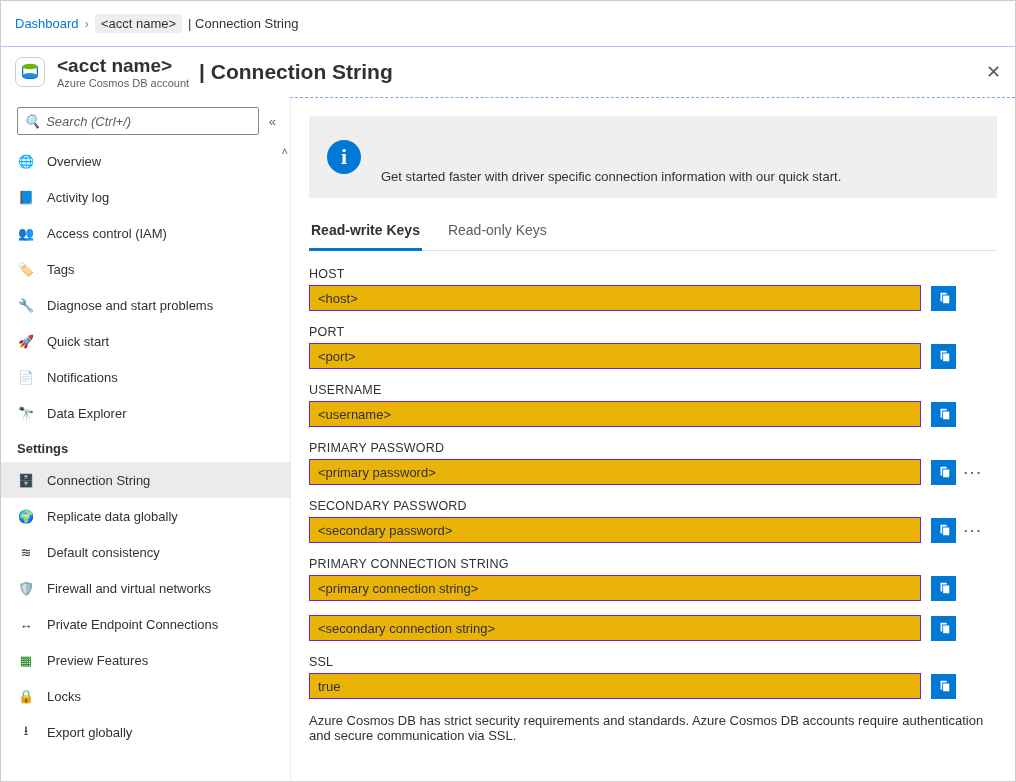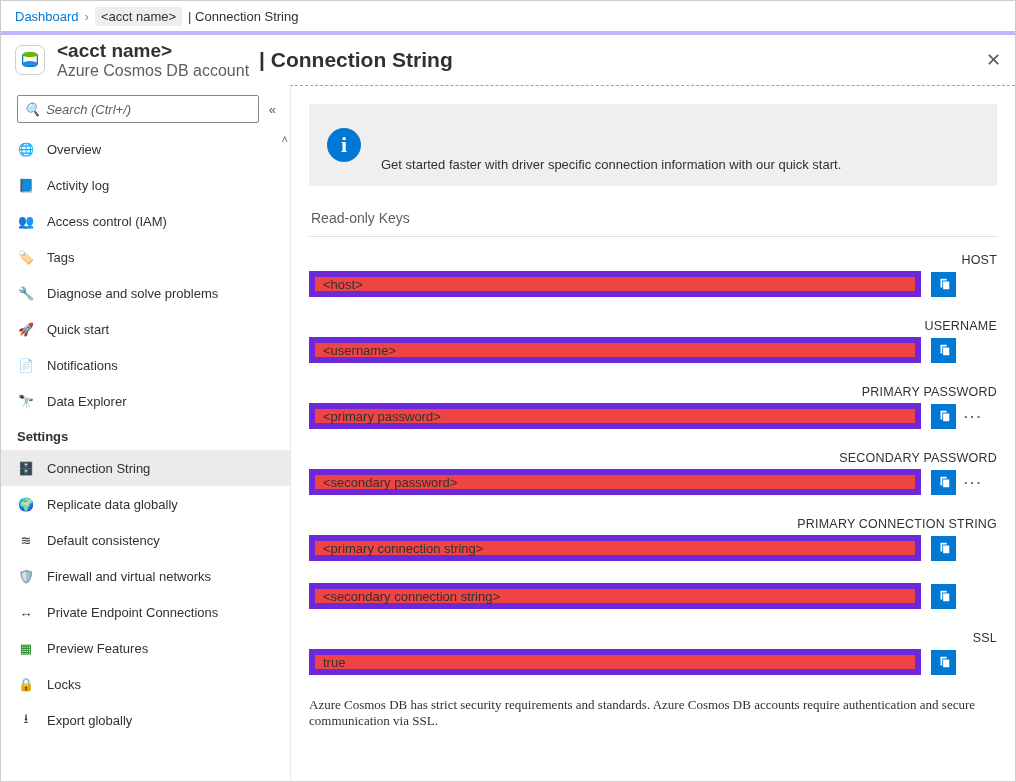--- a/index.html
+++ b/index.html
@@ -1,26 +1,26 @@
 <!DOCTYPE html>
 <html><head>
 <meta charset="utf-8">
 <style>
   * { box-sizing:border-box; margin:0; padding:0; }
   body { font-family:"Segoe UI",-apple-system,sans-serif; font-size:13px; color:#323130; background:#fff; width:1016px; height:782px; overflow:hidden; border:1px solid #ccc; }
-  .breadcrumb { display:flex; align-items:center; height:34px; padding:0 14px; border-bottom:4px solid #c4b5fd; font-size:13px; }
+  .breadcrumb { display:flex; align-items:center; height:46px; padding:0 14px; border-bottom:1px solid #c4b5fd; font-size:13px; }
   .breadcrumb a { color:#0078d4; text-decoration:none; }
   .breadcrumb .chev { margin:0 6px; color:#888; }
   .breadcrumb .inactive { color:#323130; }
   .blade-header { display:flex; align-items:center; height:50px; padding:0 14px; position:relative; }
   .db-badge { width:30px; height:30px; border-radius:7px; background:#fff; border:1px solid #ccc; display:flex; align-items:center; justify-content:center; margin-right:12px; }
   .db-badge svg { width:22px; height:22px; }
   .acct-head { margin-right:10px; }
   .acct-head .title { font-size:19px; font-weight:600; line-height:1.2; }
-  .acct-head .sub { font-size:16px; color:#605e5c; }
+  .acct-head .sub { font-size:11px; color:#605e5c; }
   .section-title { font-size:21px; font-weight:600; }
   .close-x { position:absolute; right:14px; top:14px; font-size:18px; color:#605e5c; cursor:pointer; }
   .body-split { display:flex; height:calc(100% - 80px); }
   .sidebar { width:289px; display:flex; flex-direction:column; }
   .search-row { display:flex; align-items:center; padding:10px 14px 8px 16px; }
   .search-box { flex:1; display:flex; align-items:center; border:1px solid #8a8886; border-radius:2px; height:28px; padding:0 6px; color:#605e5c; font-style:italic; }
   .search-box .ic { margin-right:6px; color:#888; }
   .collapse-chev { margin-left:10px; color:#605e5c; font-size:13px; cursor:pointer; }
   .nav { flex:1; overflow:auto; }
   .nav-item { display:flex; align-items:center; height:36px; padding:0 16px; font-size:13px; cursor:pointer; }
@@ -30,28 +30,28 @@
   .scroll-arrow { position:absolute; top:2px; right:2px; font-size:11px; color:#666;}
   .nav-wrap { position:relative; flex:1; }
 
   .content { flex:1; border-left:1px solid #eaeaea; border-top:1px dashed #7aa9e0; padding:18px 18px 10px 18px; overflow:auto; }
   .info-banner { display:flex; align-items:center; background:#efefef; padding:14px 18px; margin-bottom:18px; }
   .info-banner .i-icon { width:34px; height:34px; border-radius:50%; background:#0078d4; color:#fff; display:flex; align-items:center; justify-content:center; font-family:Georgia,serif; font-size:22px; font-weight:600; margin-right:20px; }
   .info-banner .msg { color:#323130; font-size:13px;margin-top:39px; }
   .tabs { display:flex; border-bottom:1px solid #e1e1e1; margin-bottom:16px; }
   .tab { padding:6px 2px 10px 2px; margin-right:24px; font-size:14px; color:#605e5c; cursor:pointer; }
   .tab.active { color:#323130; font-weight:600; border-bottom:3px solid #0078d4; margin-bottom:-1px; }
-  .field { margin-bottom:22px;text-align:right; }
+  .field { margin-bottom:14px; }
   .field-label { font-size:12.5px; letter-spacing:.2px; margin-bottom:4px; }
   .field-row { display:flex; align-items:center; }
-  .field-input { flex:1; max-width:612px; height:26px; background:#ef4444; border:6px solid #6d28d9; padding:0 8px; font-size:13px; color:#323130; display:flex; align-items:center; }
+  .field-input { flex:1; max-width:612px; height:26px; background:#eab308; border:1px solid #6d28d9; padding:0 8px; font-size:13px; color:#323130; display:flex; align-items:center; }
   .copy-btn { width:25px; height:25px; background:#0078d4; margin-left:10px; display:flex; align-items:center; justify-content:center; cursor:pointer; }
   .copy-btn svg { width:14px; height:14px; fill:#fff; }
   .more-btn { margin-left:8px; color:#605e5c; letter-spacing:2px; font-weight:bold; cursor:pointer; }
-  .footer-note { font-size:13px; margin-top:6px; max-width:680px;font-family:Liberation Serif, serif; }
+  .footer-note { font-size:13px; margin-top:6px; max-width:680px; }
 </style>
 </head>
 <body>
 
 <div class="breadcrumb">
   <a href="#">Dashboard</a>
   <span class="chev">›</span>
   <span class="inactive" style="background:#eee;padding:2px 6px;border-radius:2px;">&lt;acct name&gt;</span>
   <span class="inactive" style="margin-left:6px;">| Connection String</span>
 </div>
@@ -95,21 +95,21 @@
         <div class="nav-item">
             <span class="ic">👥</span>
             <span>Access control (IAM)</span>
           </div>
         <div class="nav-item">
             <span class="ic">🏷️</span>
             <span>Tags</span>
           </div>
         <div class="nav-item">
             <span class="ic">🔧</span>
-            <span>Diagnose and solve problems</span>
+            <span>Diagnose and start problems</span>
           </div>
         <div class="nav-item">
             <span class="ic">🚀</span>
             <span>Quick start</span>
           </div>
         <div class="nav-item">
             <span class="ic">📄</span>
             <span>Notifications</span>
           </div>
         <div class="nav-item">
@@ -155,35 +155,47 @@
     </div>
   </div>
 
   <div class="content">
     <div class="info-banner">
       <div class="i-icon">i</div>
       <div class="msg">Get started faster with driver specific connection information with our quick start.</div>
     </div>
 
     <div class="tabs">
+      <div class="tab active">Read-write Keys</div>
       <div class="tab">Read-only Keys</div>
     </div>
 
     <div class="field">
       <div class="field-label">HOST</div>
       <div class="field-row">
         <div class="field-input">&lt;host&gt;</div>
         <div class="copy-btn">
             <svg viewBox="0 0 16 16">
               <path d="M4 2h7v2H6v8H4zM7 5h7v9H7z"></path>
             </svg>
           </div>
       </div>
     </div>
 
+    <div class="field">
+      <div class="field-label">PORT</div>
+      <div class="field-row">
+        <div class="field-input">&lt;port&gt;</div>
+        <div class="copy-btn">
+            <svg viewBox="0 0 16 16">
+              <path d="M4 2h7v2H6v8H4zM7 5h7v9H7z"></path>
+            </svg>
+          </div>
+      </div>
+    </div>
 
     <div class="field">
       <div class="field-label">USERNAME</div>
       <div class="field-row">
         <div class="field-input">&lt;username&gt;</div>
         <div class="copy-btn">
             <svg viewBox="0 0 16 16">
               <path d="M4 2h7v2H6v8H4zM7 5h7v9H7z"></path>
             </svg>
           </div>

